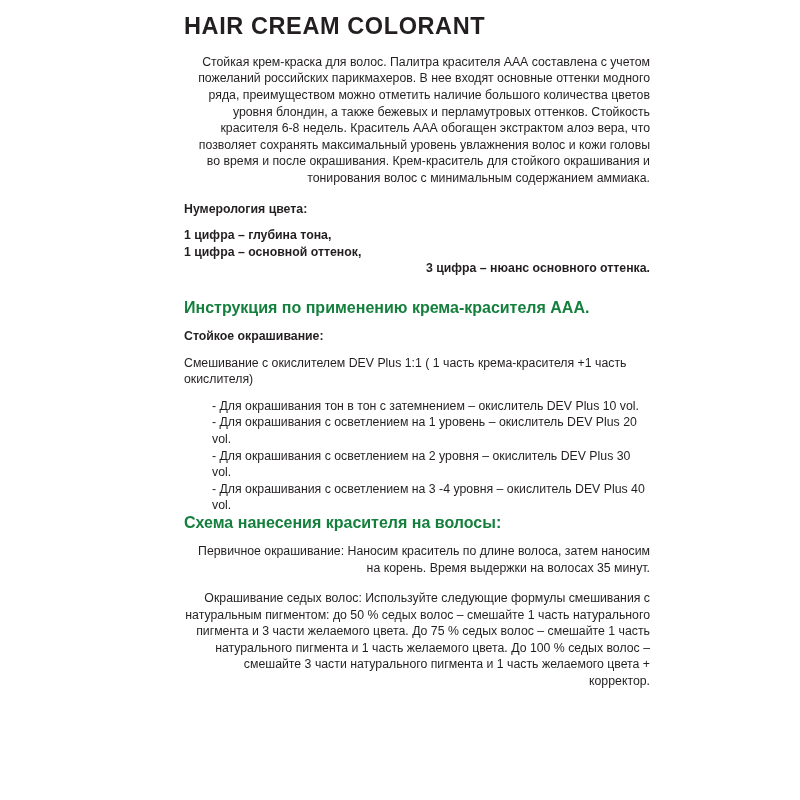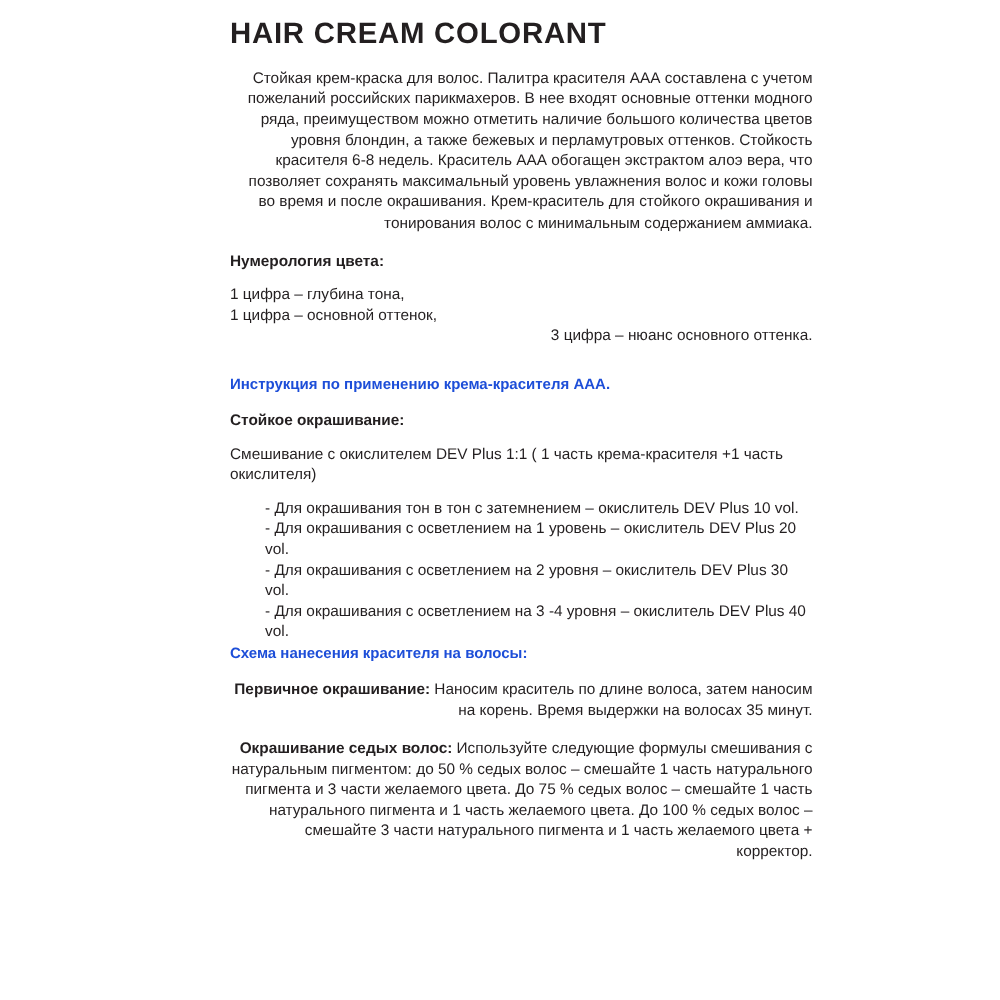--- a/index.html
+++ b/index.html
@@ -37,43 +37,44 @@
     color: #231f20;
   }
   .sec-head-bold {
     font-size: 12.3px;
     font-weight: bold;
     line-height: 16.6px;
     margin: 0 0 10px 0;
     color: #231f20;
   }
   .sec-head-blue {
-    font-size: 12px;
+    font-size: 16px;
     font-weight: bold;
     line-height: 17px;
-    color: #1d4ed8;
+    color: #15803d;
     margin: 0 0 12px 0;
   }
   .list-line {
     font-size: 12.3px;
     line-height: 16.6px;
     margin: 0;
     color: #231f20;
+    font-weight: bold;
   }
   .block-gap-lg { margin-bottom: 22px; text-align: right; }
   .indent-line {
     font-size: 12.3px;
     line-height: 16.6px;
     margin: 0;
     padding-left: 28px;
     text-indent: -0px;
     color: #231f20;
   }
   .lead {
-    font-weight: bold;
+    font-weight: normal;
   }
   .mix-para {
     font-size: 12.3px;
     line-height: 16.6px;
     margin: 0 0 10px 0;
     color: #231f20;
   }
 </style>
 </head>
 <body>

